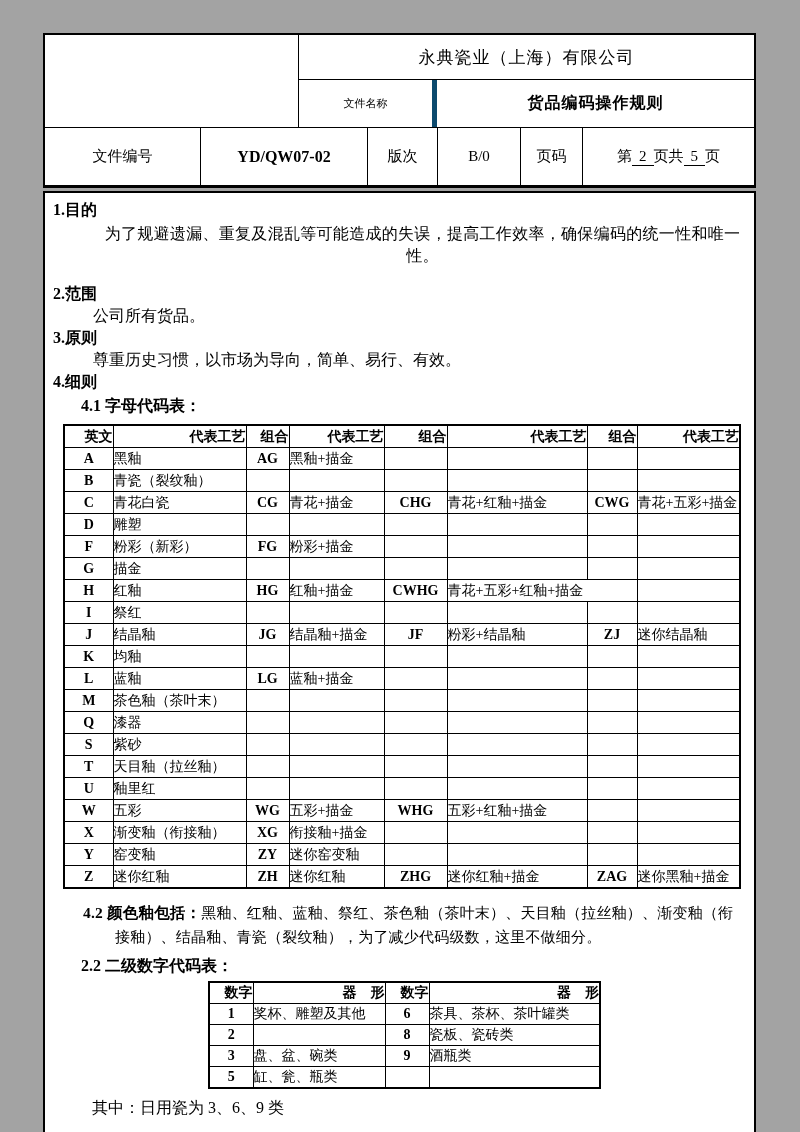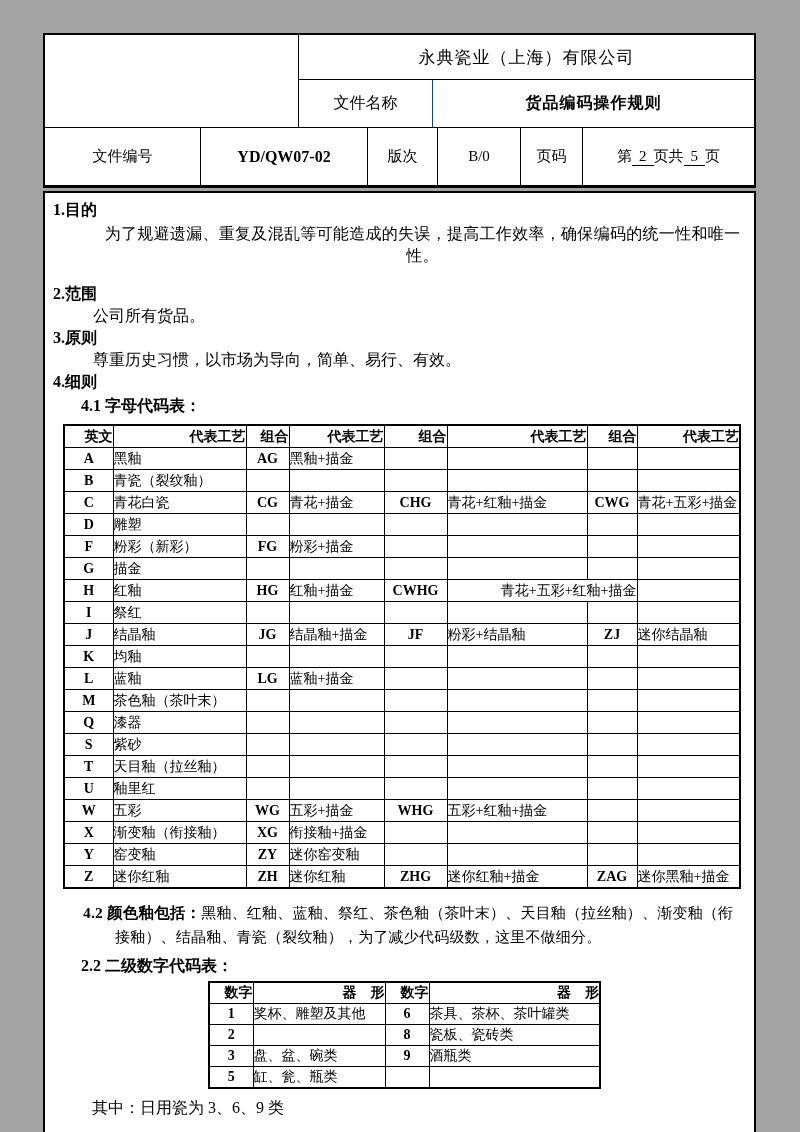--- a/index.html
+++ b/index.html
@@ -18,21 +18,21 @@
   }
   .hdr-top { display:flex; border-bottom:1px solid #000; }
   .hdr-logo { width:253px; border-right:1px solid #000; }
   .hdr-right { flex:1; display:flex; flex-direction:column; }
   .hdr-company {
     height:44px; border-bottom:1px solid #000;
     display:flex; align-items:center; justify-content:center;
     font-size:17px; letter-spacing:1px;
   }
   .hdr-docrow { display:flex; height:47px; }
-  .hdr-doclabel { width:133px; border-right:1px solid #0c4a6e; font-size:16px; }
+  .hdr-doclabel { width:133px; border-right:5px solid #0c4a6e; font-size:11px; }
   .hdr-doctitle { flex:1; font-weight:bold; font-size:16px; letter-spacing:1px; }
   .hdr-bottom { display:flex; height:57px; font-size:15px; }
   .hcell { display:flex; align-items:center; justify-content:center; }
   .hdr-bottom .hcell { border-right:1px solid #000; }
   .hdr-bottom .hcell:last-child { border-right:none; }
   .w1 { width:155px; } .w2 { width:166px; font-weight:bold; font-size:16px; }
   .w3 { width:69px; } .w4 { width:82px; } .w5 { width:61px; } .w6 { flex:1; }
   .pnum { border-bottom:1px solid #000; padding:0 7px; line-height:17px; }
 
   
@@ -54,21 +54,21 @@
     border:2px solid #000; font-size:14px;
   }
   #letter-table { width:676px; margin:7px 0 0 18px; }
   table.codes th, table.codes td {
     border:1px solid #000; height:21px; line-height:20px;
     padding:0; overflow:hidden; white-space:nowrap;
   }
   table.codes th { font-weight:bold; text-align:right; }
   td.code { font-weight:bold; text-align:center; }
   td.proc { text-align:left; padding-left:7px; font-weight:normal; }
-  td.merged { text-align:right; padding-left:0; }
+  td.merged { text-align:left; padding-left:0; }
 
   
   .s42 {
     margin:12px 6px 0 38px; font-size:15px; line-height:24px;
     padding-left:32px; text-indent:-32px; letter-spacing:0.2px;
   }
   .s42 b { font-size:15.5px; }
   .s43 { margin-top:6px; }
 
   

